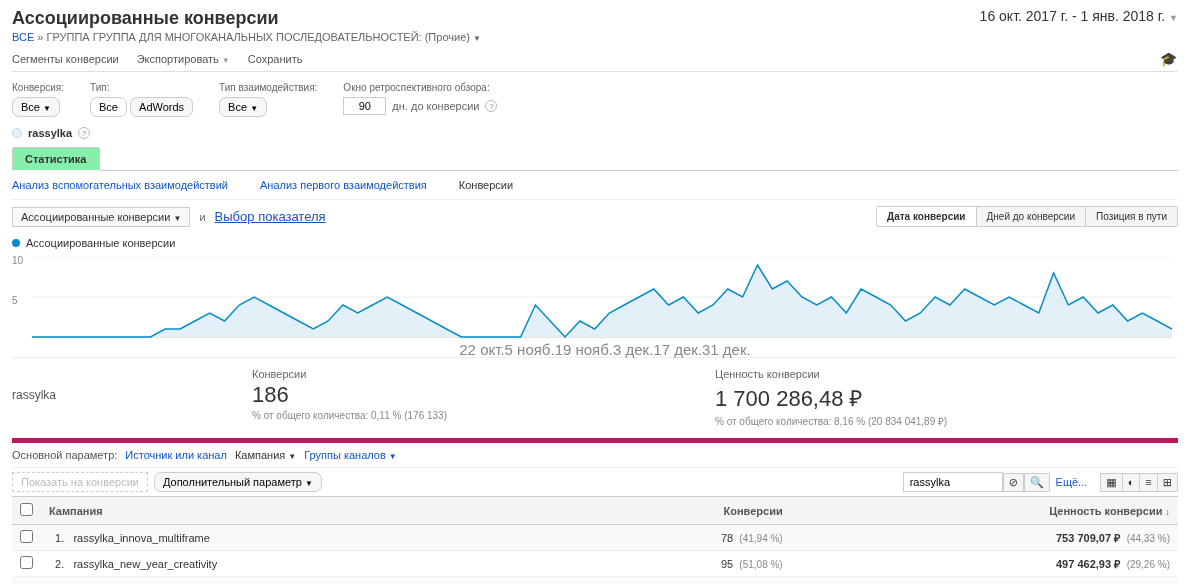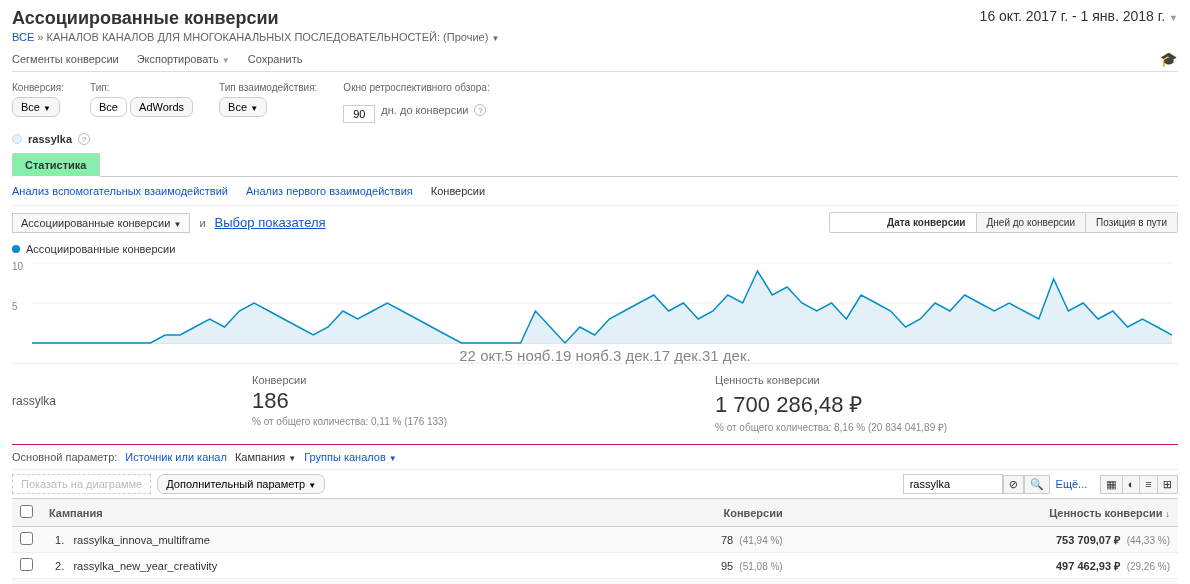--- a/index.html
+++ b/index.html
@@ -13,53 +13,53 @@
 .date-range { font-size: 14px; color: #333; }
 .date-range .caret { color: #999; font-size: 9px; margin-left: 4px; }
 .toolbar { border-bottom: 1px solid #ddd; padding: 6px 0; display: flex; gap: 18px; align-items: center; position: relative; }
 .toolbar span { color: #555; cursor: pointer; }
 .toolbar .caret { font-size: 8px; color: #999; }
 .grad-cap { position: absolute; right: 0; font-size: 14px; color: #333; }
 .controls { display: flex; gap: 26px; padding: 10px 0 8px; align-items: flex-start; }
 .control-group label { display: block; font-size: 10px; color: #666; margin-bottom: 4px; }
 .btn-drop, .btn-seg { border: 1px solid #ccc; background: #f7f7f7; padding: 3px 8px; font-size: 11px; cursor: pointer; border-radius: 7px; }
 .btn-seg.active { background: #fff; }
-.tiny-inp { border: 1px solid #ccc; width: 32px; padding: 2px 4px; font-size: 11px; text-align: center; margin-top: 8px; }
+.tiny-inp { border: 1px solid #ccc; width: 43px; padding: 2px 4px; font-size: 11px; text-align: center; }
 .lookback { display: flex; align-items: center; gap: 6px; font-size: 11px; color: #666; }
 .segment-row { display: flex; align-items: center; gap: 6px; padding: 2px 0 8px; font-size: 11px; color: #666; }
 .seg-dot { width: 10px; height: 10px; border-radius: 50%; border: 1px solid #c0d8f0; background: #e8f0fa; }
 .seg-name { color: #333; font-weight: bold; }
 .help-circle { width: 12px; height: 12px; border-radius: 50%; border: 1px solid #bbb; display: inline-flex; align-items: center; justify-content: center; font-size: 8px; color: #888; }
 .tab-strip { border-bottom: 1px solid #ccc; }
 .tab { display: inline-block; border: 1px solid #ccc; border-bottom: 1px solid #fff; background: #86efac; padding: 5px 12px; font-size: 11px; font-weight: bold; margin-bottom: -1px; border-radius: 2px 2px 0 0; }
-.analysis-links { padding: 8px 0; display: flex; gap: 18px; }
+.analysis-links { padding: 8px 0; display: flex; gap: 32px; }
 .analysis-links a { color: #1155cc; text-decoration: none; }
 .analysis-links .active { color: #333; }
 .chart-header { display: flex; justify-content: space-between; align-items: center; border-top: 1px solid #eee; padding: 6px 0; }
 .metric-select { border: 1px solid #ccc; padding: 3px 8px; font-size: 11px; background: #f9f9f9; cursor: pointer; }
 .vs-text { color: #1155cc; font-size: 13px; margin-left: 6px; }
 .and-text { color: #666; margin-left: 6px; font-size: 11px; }
-.chart-tabs { display: flex; border: 1px solid #ccc; border-radius: 2px; overflow: hidden; padding-left: 47px; }
+.chart-tabs { display: flex; border: 1px solid #ccc; border-radius: 2px; overflow: hidden; }
 .chart-tabs span { padding: 4px 10px; font-size: 10px; border-left: 1px solid #ccc; background: #f5f5f5; cursor: pointer; }
 .chart-tabs span:first-child { border-left: none; }
 .chart-tabs .active { background: #fff; font-weight: bold; }
 .legend-item { display: flex; align-items: center; gap: 6px; font-size: 11px; padding: 4px 0; }
 .legend-dot { width: 8px; height: 8px; border-radius: 50%; background: #058dc7; }
 .chart-area { position: relative; height: 100px; margin: 4px 0 0 0; }
 .y-axis { position: absolute; left: 0; top: 0; bottom: 20px; width: 20px; font-size: 10px; color: #888; }
 .y-axis span { position: absolute; left: 0; }
 .chart-svg { margin-left: 20px; display: block; }
 .x-axis { margin-left: 20px; display: flex; justify-content: center; font-size: 15px; color: #888; padding: 2px 40px 0; }
 .summary-row { display: flex; border-top: 1px solid #eee; padding: 10px 0; }
 .summary-label { width: 240px; font-size: 12px; color: #555; padding-top: 20px; }
 .summary-block { flex: 1; }
 .summary-block .title { font-size: 11px; color: #666; margin-bottom: 2px; }
 .summary-block .value { font-size: 22px; color: #333; margin-bottom: 2px; }
 .summary-block .pct { font-size: 10px; color: #888; }
-.dim-row { display: flex; align-items: center; gap: 8px; border-top: 1px solid #be185d; padding: 6px 0; font-size: 11px; }
+.dim-row { display: flex; align-items: center; gap: 8px; border-top: 5px solid #be185d; padding: 6px 0; font-size: 11px; }
 .dim-row label { color: #555; }
 .dim-row a { color: #1155cc; text-decoration: none; }
 .dim-row .active { color: #333; }
 .table-toolbar { display: flex; align-items: center; gap: 6px; border-top: 1px solid #eee; border-bottom: 1px solid #ccc; padding: 4px 0; }
 .disabled-btn { border: 1px dashed #ccc; color: #bbb; padding: 3px 8px; font-size: 11px; background: #fff; }
 .search-box { margin-left: auto; display: flex; align-items: center; gap: 0; }
 .search-box input { border: 1px solid #ccc; padding: 3px 6px; font-size: 11px; width: 100px; }
 .icon-btn { border: 1px solid #ccc; background: #f5f5f5; padding: 2px 5px; font-size: 11px; cursor: pointer; }
 .view-icons { display: flex; margin-left: 8px; }
 .view-icons span { border: 1px solid #ccc; padding: 2px 5px; font-size: 11px; background: #f5f5f5; cursor: pointer; margin-left: -1px; }
@@ -78,21 +78,21 @@
 </head>
 <body>
 
 <div class="container">
   <div class="header-row">
     <div>
       <h1>Ассоциированные конверсии</h1>
       <div class="breadcrumb">
         <a href="#">ВСЕ</a>
         <span> » </span>
-        <span>КАНАЛОВ КАНАЛОВ ДЛЯ МНОГОКАНАЛЬНЫХ ПОСЛЕДОВАТЕЛЬНОСТЕЙ: (Прочие)</span>
+        <span>ГРУППА ГРУППА ДЛЯ МНОГОКАНАЛЬНЫХ ПОСЛЕДОВАТЕЛЬНОСТЕЙ: (Прочие)</span>
         <span class="caret-s"> ▼</span>
       </div>
     </div>
     <div class="date-range">
       <span>16 окт. 2017 г. - 1 янв. 2018 г.</span><span class="caret">▼</span>
     </div>
   </div>
 
   <div class="toolbar">
     <span>Сегменты конверсии</span>
@@ -196,21 +196,21 @@
   </div>
 
   <div class="dim-row">
     <label>Основной параметр:</label>
     <a href="#">Источник или канал</a>
     <span class="active"><span>Кампания</span> <span class="caret-s">▼</span></span>
     <a href="#"><span>Группы каналов</span> <span class="caret-s">▼</span></a>
   </div>
 
   <div class="table-toolbar">
-    <span class="disabled-btn">Показать на диаграмме</span>
+    <span class="disabled-btn">Показать на конверсии</span>
     <button class="btn-drop"><span>Дополнительный параметр</span> <span class="caret-s">▼</span></button>
     <div class="search-box">
       <input value="rassylka" style="">
       <span class="icon-btn">⊘</span>
       <span class="icon-btn">🔍</span>
       <span class="more-link">Ещё...</span>
     </div>
     <div class="view-icons">
       <span>▦</span>
       <span>◐</span>

